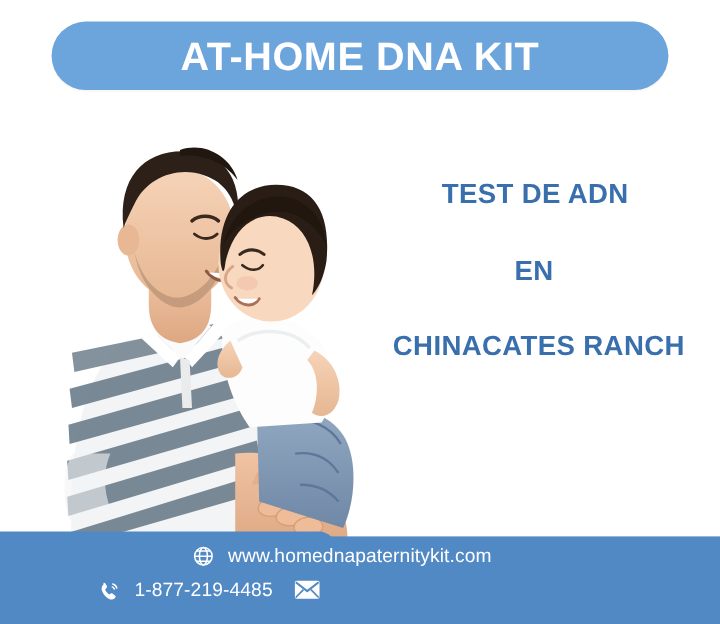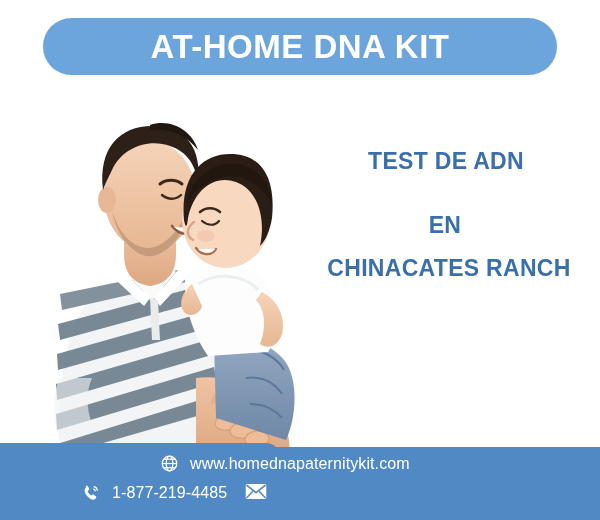--- a/index.html
+++ b/index.html
@@ -54,21 +54,21 @@
   }
   .headline .line{
     font-size:23px;
     font-weight:bold;
     letter-spacing:.3px;
     line-height:1;
     white-space:nowrap;
   }
   .headline .l1{margin-left:2px;}
   .headline .l2{margin-top:41px;}
-  .headline .l3{margin-top:20px;margin-left:8px;}
+  .headline .l3{margin-top:40px;margin-left:8px;}
 
   
   .footer-left{
     position:absolute;
     left:0;top:443px;
     width:280px;height:77px;
     background:#5189c4;
     border-top-right-radius:14px;
   }
   .footer-right{

